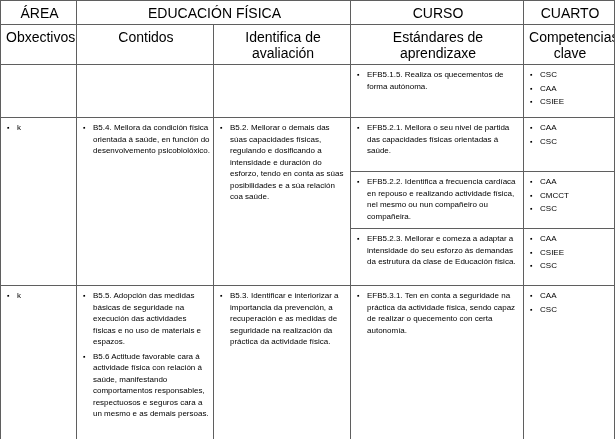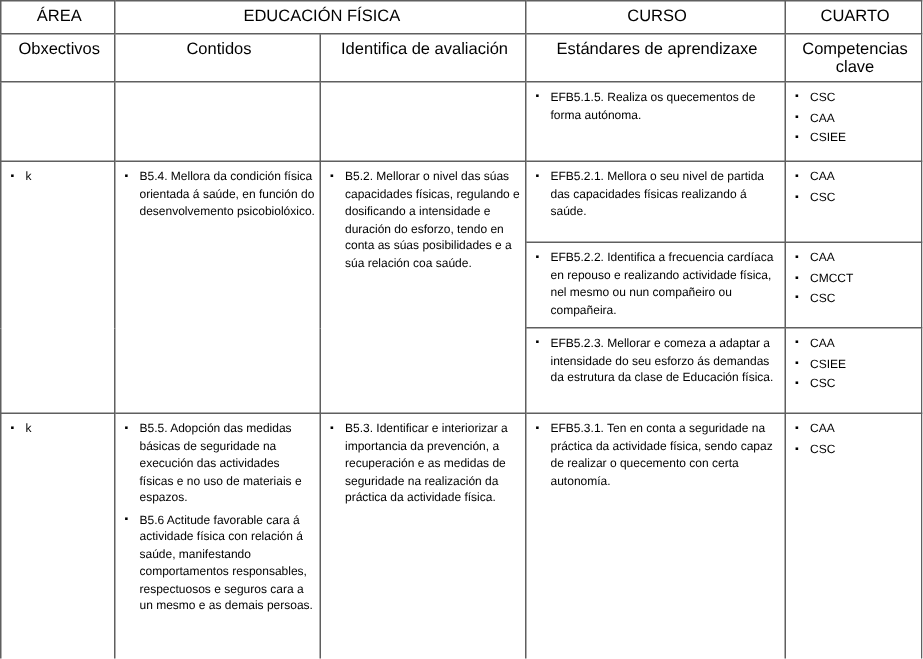--- a/index.html
+++ b/index.html
@@ -17,21 +17,21 @@
   table.grid td {
     border: 1px solid #5f5f5f;
     vertical-align: top;
     padding: 4px 3px 3px 5px;
     overflow: hidden;
   }
   td.hdr {
     text-align: center;
     vertical-align: middle;
     padding: 2px;
-    font-size: 11px;
+    font-size: 14px;
   }
   .li {
     position: relative;
     padding-left: 11px;
     line-height: 11.5px;
     text-align: left;
   }
   .li::before {
     content: "\25AA";
     position: absolute;
@@ -93,24 +93,24 @@
     </tr>
 
     <tr class="r4">
       <td rowspan="3">
         <div class="li">k</div>
       </td>
       <td rowspan="3">
         <div class="li">B5.4. Mellora da condición física orientada á saúde, en función do desenvolvemento psicobiolóxico.</div>
       </td>
       <td rowspan="3">
-        <div class="li">B5.2. Mellorar o nivel das súas capacidades físicas, regulando e dosificando a intensidade e duración do esforzo, tendo en conta as súas posibilidades e a súa relación coa saúde.</div>
+        <div class="li">B5.2. Mellorar o demais das súas capacidades físicas, regulando e dosificando a intensidade e duración do esforzo, tendo en conta as súas posibilidades e a súa relación coa saúde.</div>
       </td>
       <td>
-        <div class="li">EFB5.2.1. Mellora o seu nivel de partida das capacidades físicas realizando á saúde.</div>
+        <div class="li">EFB5.2.1. Mellora o seu nivel de partida das capacidades físicas orientadas á saúde.</div>
       </td>
       <td class="clist">
         <div class="li">CAA</div>
         <div class="li">CSC</div>
       </td>
     </tr>
     <tr class="r5">
       <td>
         <div class="li">EFB5.2.2. Identifica a frecuencia cardíaca en repouso e realizando actividade física, nel mesmo ou nun compañeiro ou compañeira.</div>
       </td>

